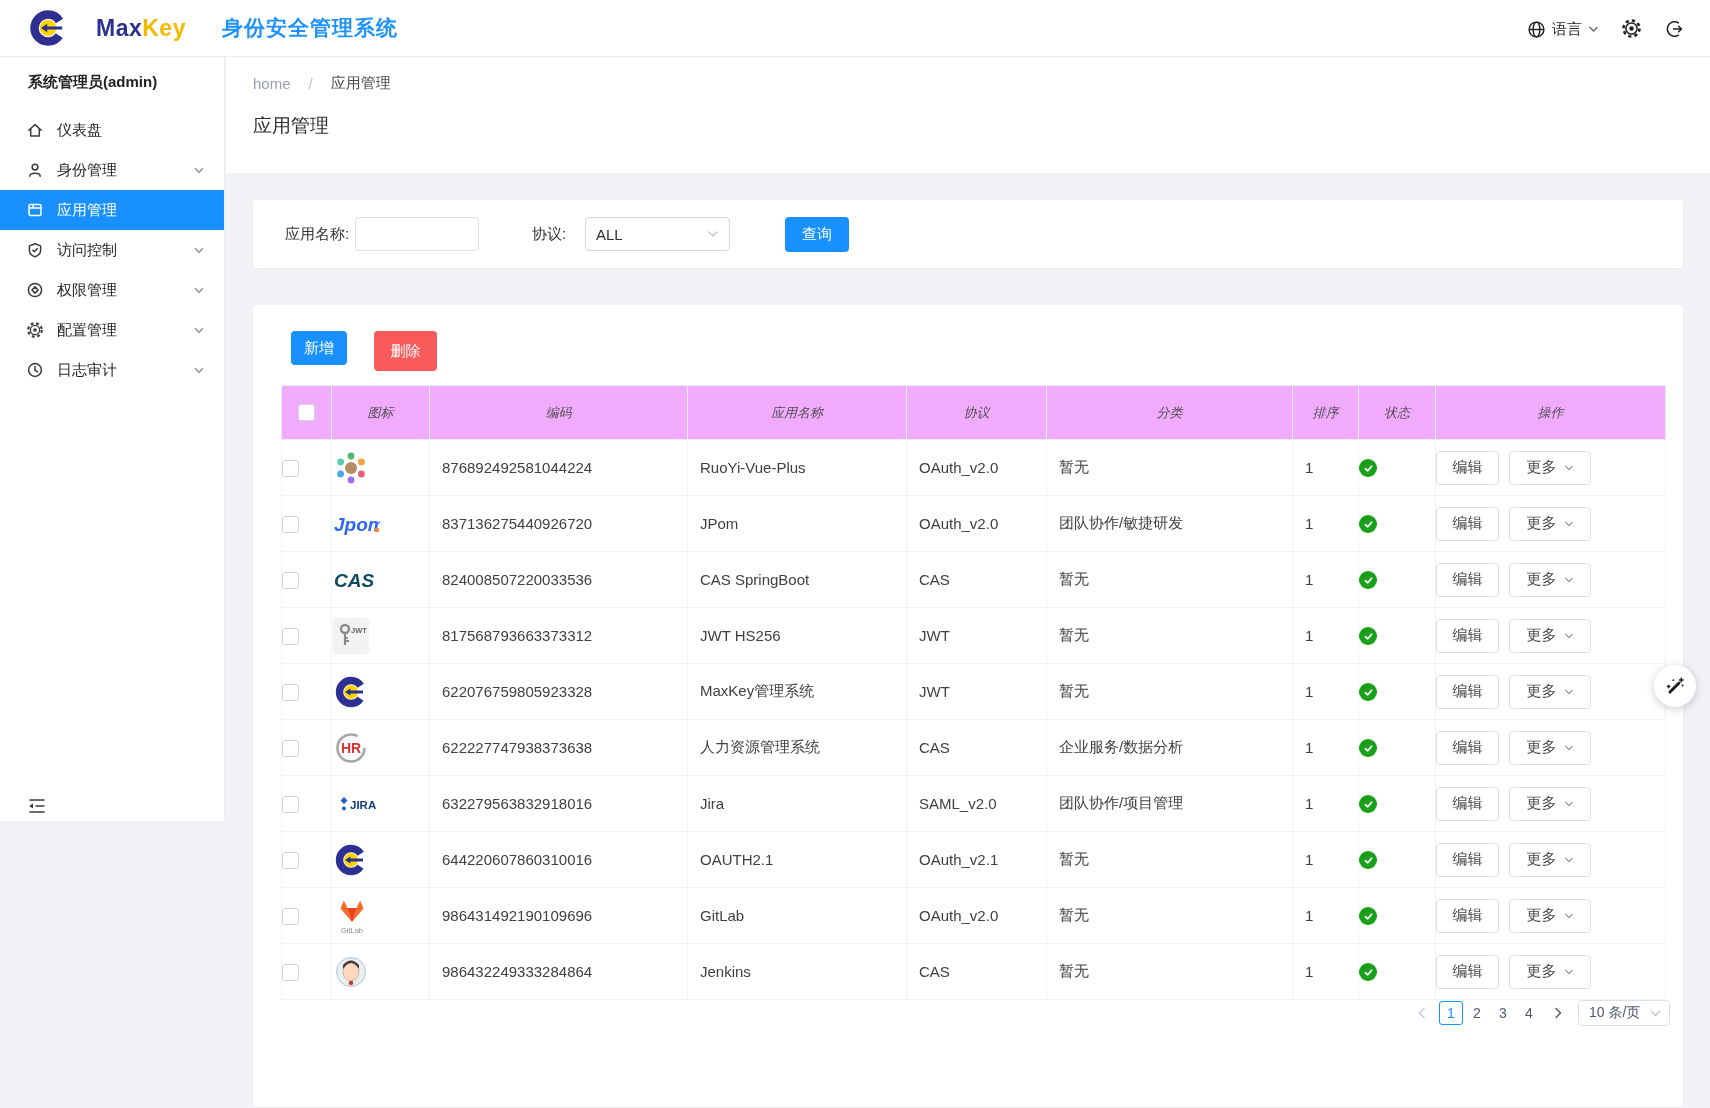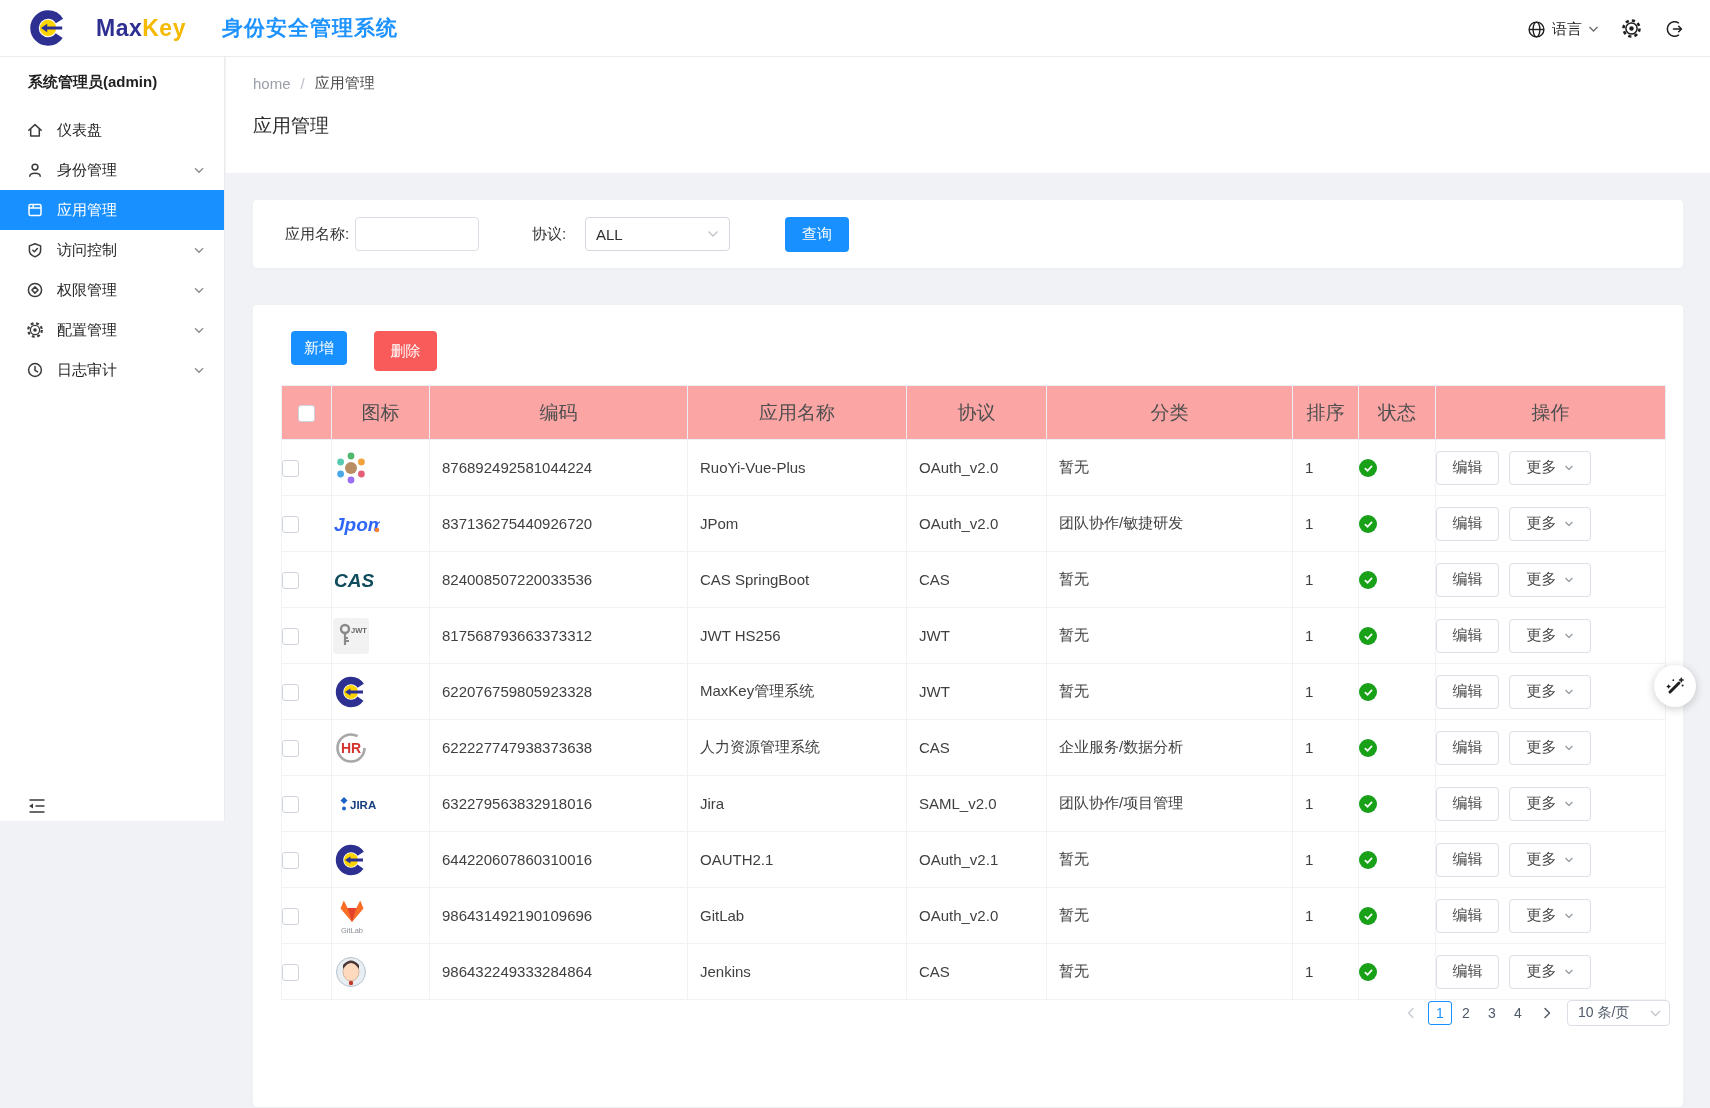--- a/index.html
+++ b/index.html
@@ -22,21 +22,21 @@
   .menu{margin-top:8px;}
   .menu-item{height:40px;display:flex;align-items:center;gap:13px;padding:0 20px 0 26px;
              font-size:15px;color:#262626;cursor:pointer;}
   .menu-item .mi-icon{display:flex;width:18px;height:18px;color:#3a3a3a;}
   .menu-item .chev{margin-left:auto;display:flex;color:#8a8a8a;}
   .menu-item.active{background:var(--primary,#1890ff);color:#fff;}
   .menu-item.active .mi-icon{color:#fff;}
   .fold-btn{position:absolute;left:26px;top:738px;width:22px;height:22px;cursor:pointer;color:#3a3a3a;}
   
   .crumbband{position:absolute;left:226px;top:57px;width:1484px;height:116px;background:#fff;}
-  .breadcrumb{position:absolute;left:27px;top:17px;font-size:15px;display:flex;gap:10px;align-items:center;}
+  .breadcrumb{position:absolute;left:27px;top:17px;font-size:15px;display:flex;gap:18px;align-items:center;}
   .bc-home{color:#9aa0a8;cursor:pointer;}
   .bc-sep{color:#b9bec6;}
   .bc-cur{color:#4c4c4c;}
   .page-title{position:absolute;left:27px;top:56px;font-size:19px;font-weight:500;color:#2e2e2e;}
   
   .filter-card{position:absolute;left:253px;top:200px;width:1430px;height:68px;background:#fff;
                border-radius:4px;box-shadow:0 1px 3px rgba(0,0,0,.03);}
   .f-label{position:absolute;font-size:15px;color:#333;top:25px;}
   .f-label-name{left:32px;}
   .f-label-proto{left:279px;}
@@ -50,22 +50,22 @@
        font-family:inherit;display:inline-flex;align-items:center;justify-content:center;}
   .btn-primary{background:var(--primary,#1890ff);}
   .btn-danger{background:var(--danger,#f95a5a);}
   .f-search{position:absolute;left:532px;top:17px;width:64px;height:35px;}
   .table-card{position:absolute;left:253px;top:305px;width:1430px;height:802px;background:#fff;
               border-radius:4px;box-shadow:0 1px 3px rgba(0,0,0,.03);}
   .tb-add{position:absolute;left:38px;top:26px;width:56px;height:34px;}
   .tb-del{position:absolute;left:121px;top:26px;width:63px;height:40px;}
   
   table.apps{position:absolute;left:28px;top:80px;width:1384px;border-collapse:collapse;table-layout:fixed;}
-  table.apps th{height:53px;background:#fca5a5;font-size:19px;font-weight:500;color:#4f4f4f;
-                border:1px solid #ebeef5;text-align:center;padding:0;}
+  table.apps th{height:53px;background:#f0abfc;font-size:13px;font-weight:500;color:#4f4f4f;
+                border:1px solid #ebeef5;text-align:center;padding:0;font-style:italic;}
   table.apps td{height:55px;border:1px solid #f0f2f6;border-top:1px solid #ebeef5;font-size:15px;color:#404040;
                 padding:0 0 0 12px;text-align:left;overflow:hidden;white-space:nowrap;}
   td.c-check,th.h-check{padding:0 !important;text-align:center;}
   td.c-icon{padding:0 !important;text-align:center;}
   td.c-status{padding:0 !important;text-align:center;}
   td.c-act{padding:0 !important;text-align:center;margin-left:48px;}
   .checkbox{display:inline-block;width:15px;height:15px;border:1px solid #cfd3dc;border-radius:3px;
             background:#fff;vertical-align:middle;cursor:pointer;}
   .appicon{display:inline-flex;align-items:center;justify-content:center;vertical-align:middle;}
   .appicon svg{display:block;}
@@ -75,21 +75,21 @@
              background:#fff;border:1px solid #dcdfe6;border-radius:4px;font-size:15px;color:#474747;
              cursor:pointer;font-family:inherit;}
   .btn-edit{width:63px;margin-right:10px;}
   .btn-more{width:82px;}
   
   .pagination{position:absolute;right:13px;top:695px;height:26px;display:flex;align-items:center;gap:7px;}
   .pg-arrow{display:flex;align-items:center;justify-content:center;width:18px;height:24px;cursor:pointer;}
   .page-num{display:inline-flex;width:24px;height:24px;align-items:center;justify-content:center;
             font-size:14px;color:#4e5969;border-radius:3px;cursor:pointer;box-sizing:border-box;margin:0 1px;}
   .page-num.active{border:1px solid var(--primary,#1890ff);color:var(--primary,#1890ff);background:#fff;}
-  .page-size{display:flex;align-items:center;width:103px;height:26px;box-sizing:border-box;margin-left:4px;
+  .page-size{display:flex;align-items:center;width:92px;height:26px;box-sizing:border-box;margin-left:4px;
              border:1px solid #dcdfe6;border-radius:4px;background:#fff;font-size:14px;color:#4e5969;
              padding:0 8px 0 10px;cursor:pointer;}
   .page-size .sel-chev{margin-left:auto;color:#c0c4cc;display:flex;}
   
   .wand-fab{position:absolute;left:1654px;top:665px;width:42px;height:42px;border-radius:50%;background:#fff;
             box-shadow:0 2px 10px rgba(0,0,0,.2);display:flex;align-items:center;justify-content:center;cursor:pointer;}
 </style>
 </head>
 <body>
 

